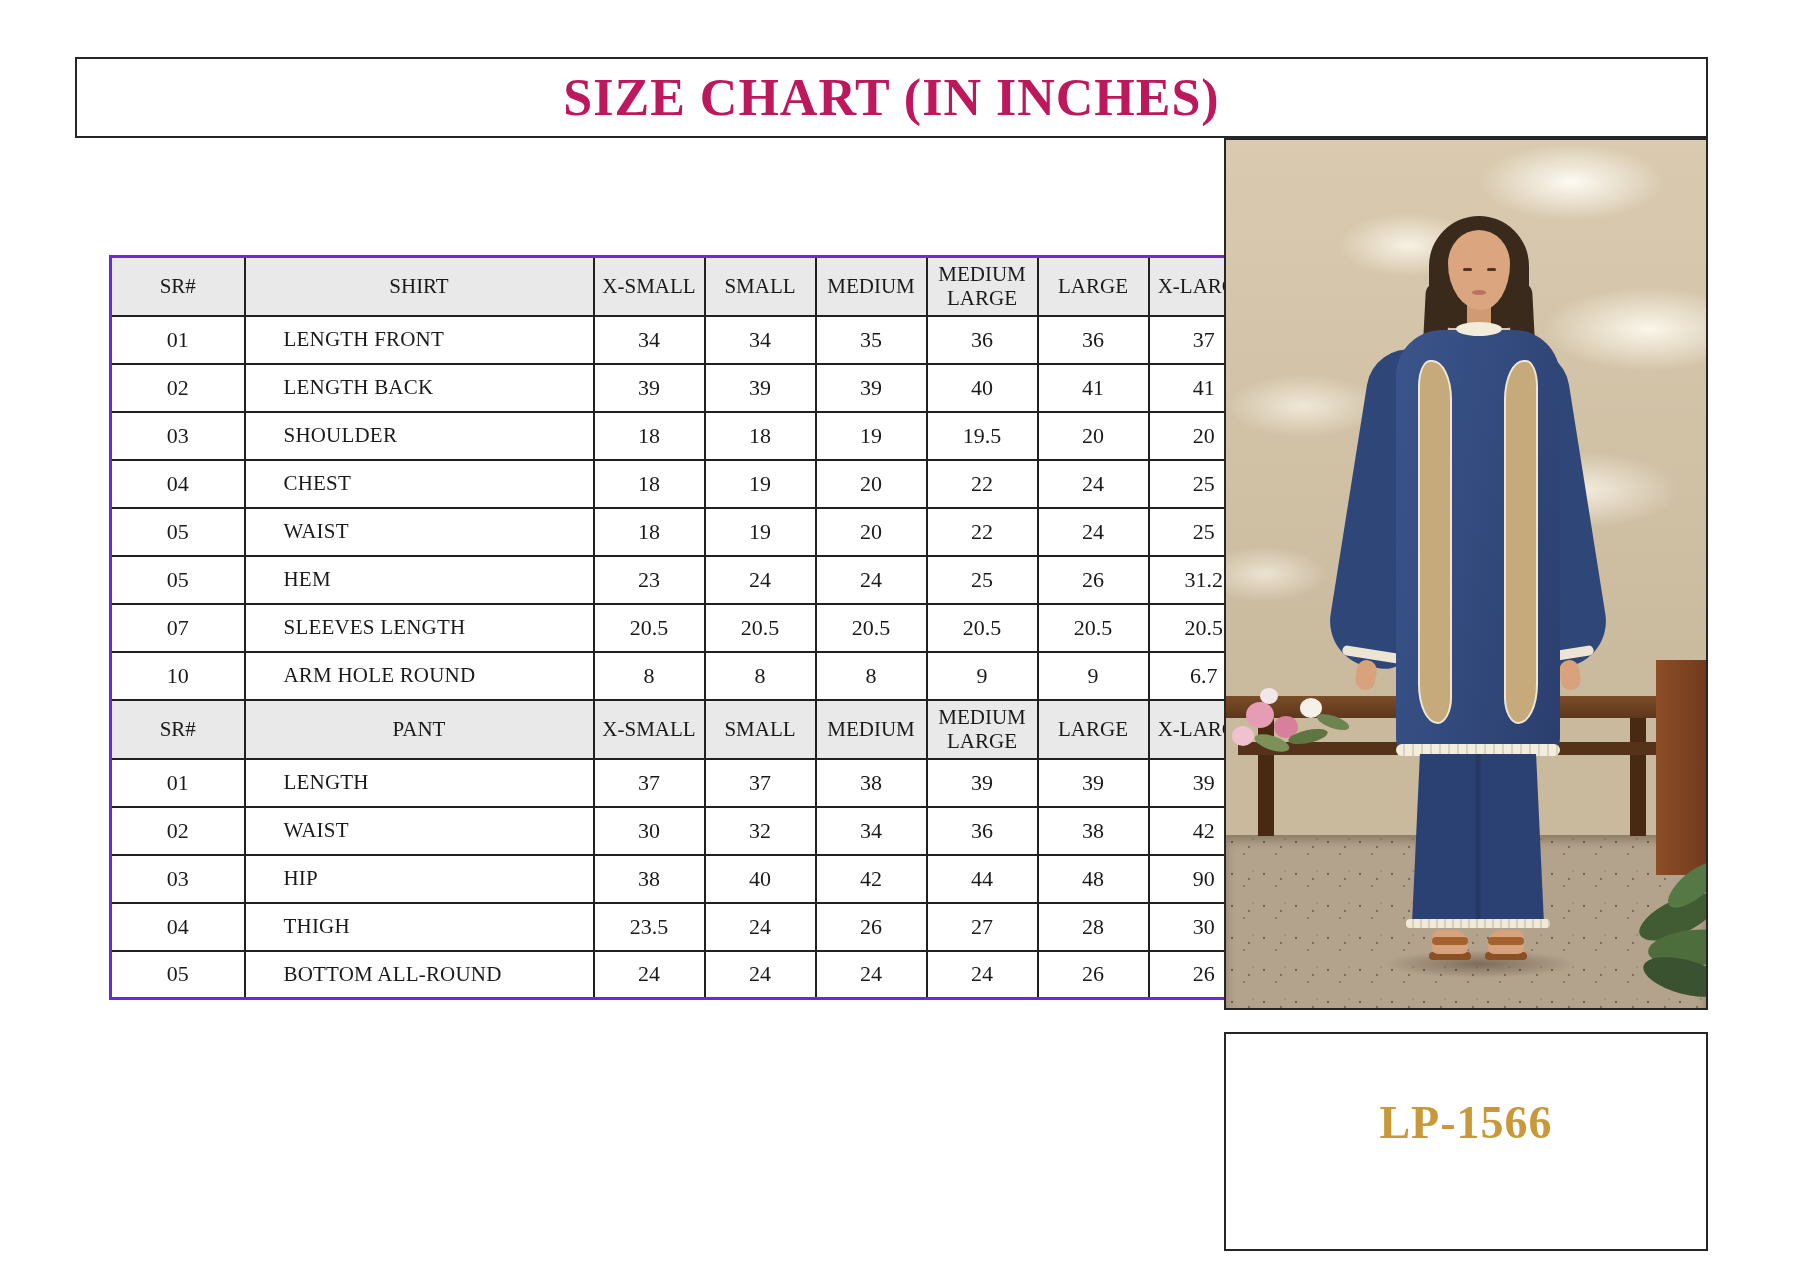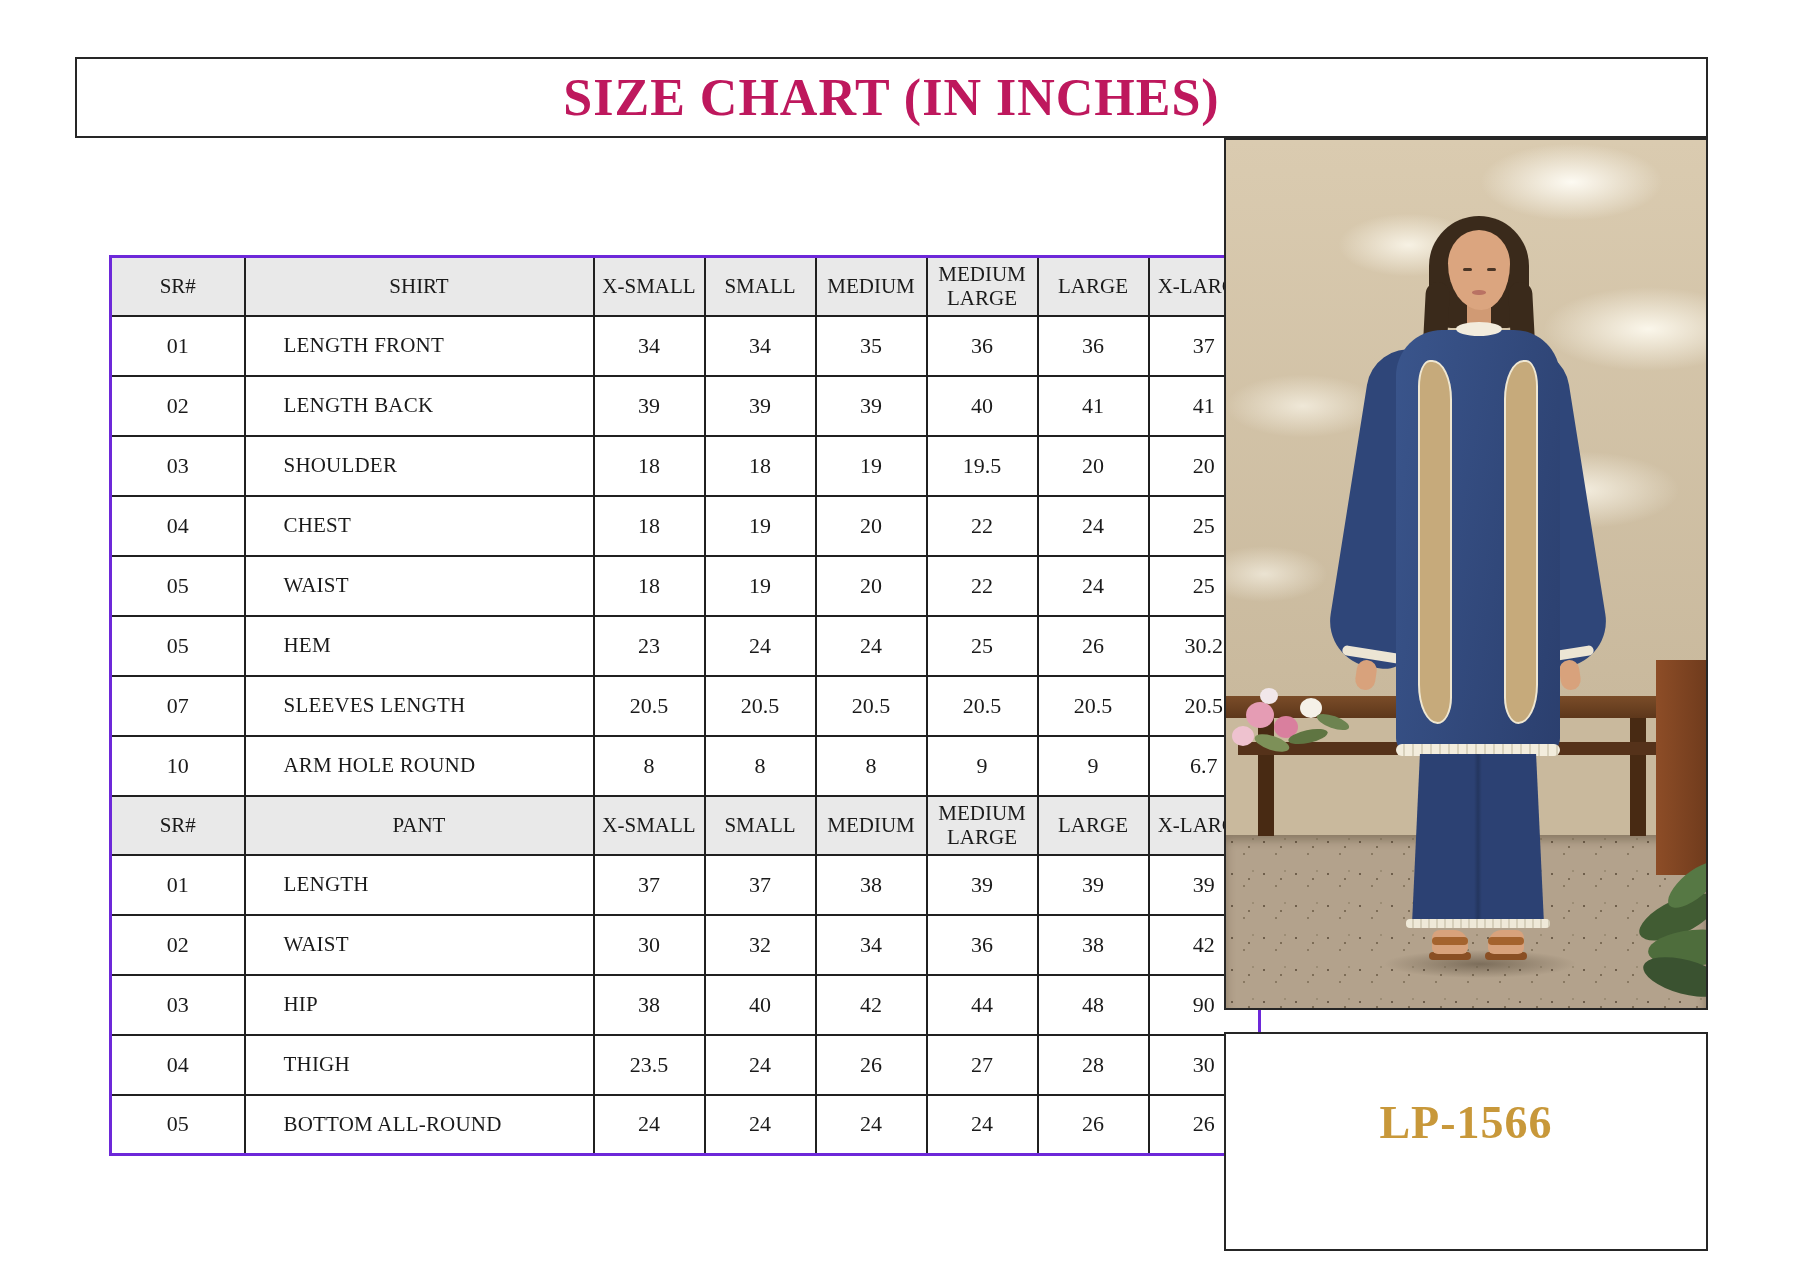--- a/index.html
+++ b/index.html
@@ -11,21 +11,21 @@
              border:2px solid #262626;box-sizing:border-box;background:#fff;
              display:flex;align-items:center;justify-content:center;}
   .title-box h1{margin:0;font-size:52px;font-weight:bold;letter-spacing:1px;color:#be185d;}
 
   
   table.size-table{position:absolute;left:93px;top:255px;width:1149px;
                    border-collapse:collapse;table-layout:fixed;
                    border:3px solid #6d28d9;margin-left:16px;}
   .size-table td,.size-table th{border:2px solid #202020;text-align:center;vertical-align:middle;
                    font-weight:normal;font-size:22px;padding:0;background:#fff;}
-  .size-table tr{height:60px;}
+  .size-table tr{height:48px;}
   .size-table tr.head{height:59px;}
   .size-table tr.head th{background:#e9e9e9;font-size:21px;line-height:1.15;padding:2px 4px;box-sizing:border-box;}
   .size-table td.label{text-align:left;padding-left:38px;font-size:21px;letter-spacing:.2px;}
 
   
   .photo-box{position:absolute;left:1224px;top:138px;width:484px;height:872px;
              border:2px solid #262626;box-sizing:border-box;overflow:hidden;background:#d5c5a9;}
   .abs{position:absolute;}
   .wall{left:0;top:0;width:100%;height:700px;
     background:
@@ -200,21 +200,21 @@
       <td>25</td>
     </tr>
     <tr>
       <td>05</td>
       <td class="label">HEM</td>
       <td>23</td>
       <td>24</td>
       <td>24</td>
       <td>25</td>
       <td>26</td>
-      <td>30.2</td>
+      <td>31.2</td>
     </tr>
     <tr>
       <td>07</td>
       <td class="label">SLEEVES LENGTH</td>
       <td>20.5</td>
       <td>20.5</td>
       <td>20.5</td>
       <td>20.5</td>
       <td>20.5</td>
       <td>20.5</td>

